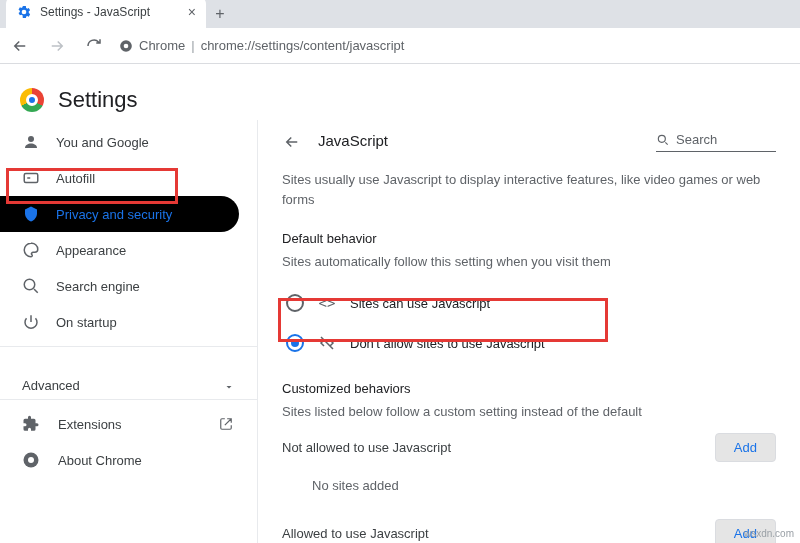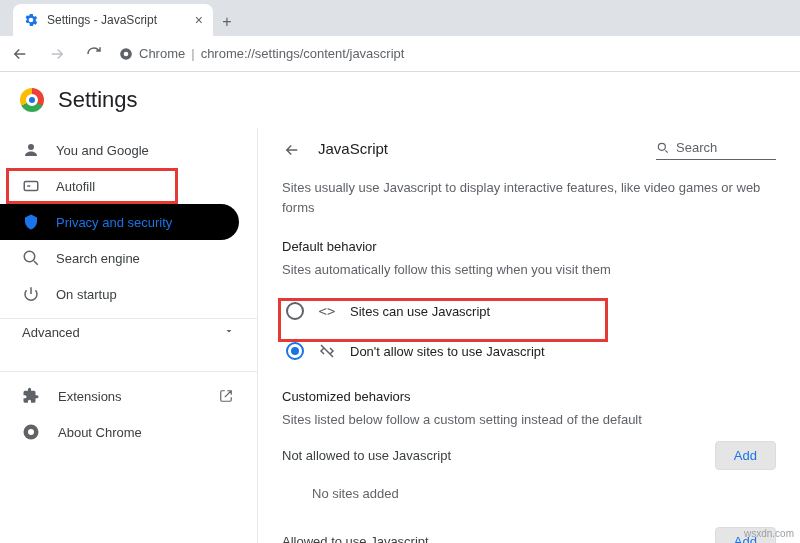--- a/index.html
+++ b/index.html
@@ -1,17 +1,17 @@
 <!DOCTYPE html>
 <html><head>
 <meta charset="utf-8">
 <style>
 * { box-sizing: border-box; margin: 0; padding: 0; }
 body { font-family: Arial, Helvetica, sans-serif; font-size: 13px; color: #202124; background: #fff; width: 800px; height: 543px; overflow: hidden; position: relative; }
-.tab-strip { height: 36px; background: #dee1e6; display: flex; align-items: flex-end; padding-left: 13px; }
+.tab-strip { height: 28px; background: #dee1e6; display: flex; align-items: flex-end; padding-left: 6px; }
 .tab { background: #fff; height: 32px; min-width: 200px; border-radius: 8px 8px 0 0; display: flex; align-items: center; padding: 0 10px; gap: 8px; font-size: 12px; color: #3c4043; }
 .tab .favicon { width: 16px; height: 16px; color: #1a73e8; }
 .tab .close { margin-left: auto; color: #5f6368; font-size: 14px; }
 .new-tab { width: 28px; height: 28px; display: flex; align-items: center; justify-content: center; color: #5f6368; font-size: 16px; }
 .toolbar { height: 36px; background: #fff; border-bottom: 1px solid #dadce0; display: flex; align-items: center; padding: 0 8px; gap: 13px; }
 .nav-btn { width: 24px; height: 24px; display: flex; align-items: center; justify-content: center; color: #5f6368; }
 .nav-btn.disabled { color: #bdc1c6; }
 .omnibox { flex: 0 0 auto; display: flex; align-items: center; gap: 6px; color: #5f6368; font-size: 13px; }
 .omnibox .scheme { color: #5f6368; }
 .omnibox .sep { color: #9aa0a6; }
@@ -21,21 +21,21 @@
 .app-title { font-size: 22px; font-weight: 400; color: #202124; margin-left: 14px; }
 .search-settings { margin-left: 120px; flex: 1; max-width: 520px; height: 38px; background: #f1f3f4; border-radius: 19px; display: flex; align-items: center; padding: 0 16px; color: #5f6368; gap: 12px; }
 .main-cols { display: flex; width: 100%; margin-top: 56px; height: 100%; }
 .sidebar { width: 258px; padding-top: 4px; border-right: 1px solid #e8eaed; }
 .nav-list { list-style: none; }
 .nav-item { height: 36px; display: flex; align-items: center; padding-left: 22px; gap: 16px; font-size: 13px; color: #3c4043; border-radius: 0 18px 18px 0; margin-right: 18px; }
 .nav-item .icon { width: 18px; height: 18px; display: flex; align-items: center; justify-content: center; color: #5f6368; }
 .nav-item.active { background: #000000; color: #1a73e8; }
 .nav-item.active .icon { color: #1a73e8; }
 .highlight-red { position: absolute; border: 3px solid #e53935; pointer-events: none; }
-.advanced { height: 40px; display: flex; align-items: flex-start; padding: 0 22px; justify-content: space-between; color: #3c4043; font-size: 13px; margin-top: 6px; }
+.advanced { height: 40px; display: flex; align-items: flex-end; padding: 0 22px; justify-content: space-between; color: #3c4043; font-size: 13px; margin-top: 6px; }
 .divider { height: 1px; background: #e8eaed; margin: 6px 0 6px 0; }
 .ext-item { height: 36px; display: flex; align-items: center; padding-left: 22px; gap: 18px; font-size: 13px; color: #3c4043; }
 .ext-item .open-icon { margin-left: auto; margin-right: 24px; color: #5f6368; }
 .panel { flex: 1; padding: 12px 24px 0 24px; overflow: hidden; }
 .panel-head { display: flex; align-items: flex-start; gap: 16px; margin-bottom: 18px; }
 .back-arrow { width: 20px; height: 20px; display: flex; align-items: center; justify-content: center; color: #5f6368; }
 .panel-title { font-size: 15px; font-weight: 500; color: #202124; }
 .panel-search { margin-left: auto; display: flex; align-items: center; gap: 6px; border-bottom: 1px solid #5f6368; padding-bottom: 4px; min-width: 120px; color: #5f6368; font-size: 13px; }
 .desc { color: #5f6368; font-size: 13px; line-height: 1.5; margin-bottom: 22px; max-width: 490px; }
 .section-title { font-size: 13px; font-weight: 500; color: #202124; margin-bottom: 8px; }
@@ -126,20 +126,28 @@
         <span class="icon">
             <svg width="18" height="18" viewBox="0 0 24 24" fill="#1a73e8">
               <path d="M12 2l8 4v5c0 5-3.5 9.5-8 11-4.5-1.5-8-6-8-11V6z"></path>
             </svg>
           </span>
         <span>Privacy and security</span>
       </li>
       <li class="nav-item">
         <span class="icon">
             <svg width="18" height="18" viewBox="0 0 24 24" fill="none" stroke="#5f6368" stroke-width="2">
+              <path d="M12 3a9 9 0 1 0 0 18c2 0 2-2 1-3s0-3 2-3h2a4 4 0 0 0 4-4 8 8 0 0 0-9-8z"></path>
+            </svg>
+          </span>
+        <span>Appearance</span>
+      </li>
+      <li class="nav-item">
+        <span class="icon">
+            <svg width="18" height="18" viewBox="0 0 24 24" fill="none" stroke="#5f6368" stroke-width="2">
               <circle cx="10" cy="10" r="7"></circle>
               <path d="M21 21l-5-5"></path>
             </svg>
           </span>
         <span>Search engine</span>
       </li>
       <li class="nav-item">
         <span class="icon">
             <svg width="18" height="18" viewBox="0 0 24 24" fill="none" stroke="#5f6368" stroke-width="2">
               <path d="M12 3v9M6 7a8 8 0 1 0 12 0"></path>

